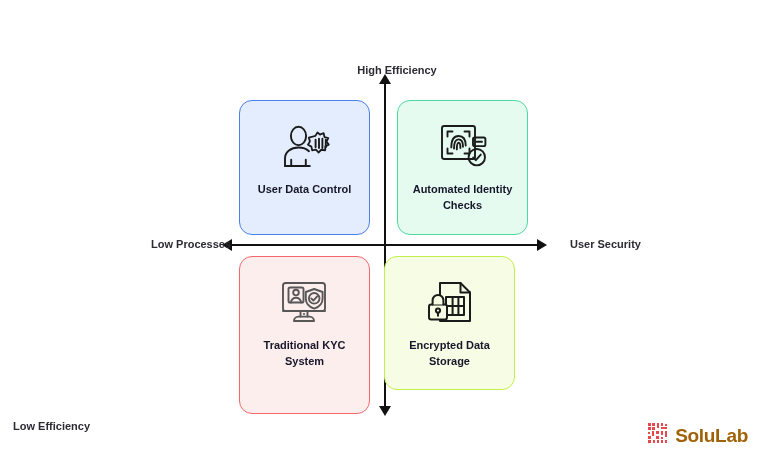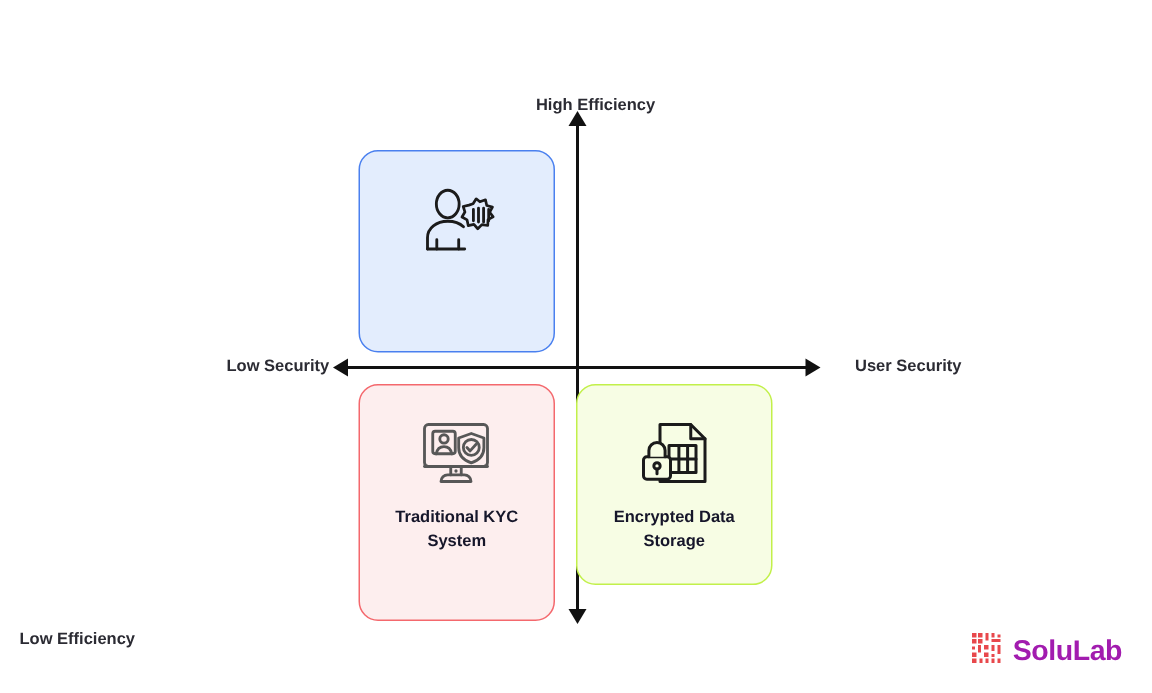--- a/index.html
+++ b/index.html
@@ -172,37 +172,55 @@
 
   <div class="axis-v" style="background: rgb(17, 17, 17);"></div>
   <div class="axis-h" style="background: rgb(17, 17, 17);"></div>
   <div class="arrow arrow-up"></div>
   <div class="arrow arrow-down"></div>
   <div class="arrow arrow-left"></div>
   <div class="arrow arrow-right"></div>
 
   <div class="axis-label lbl-top">High Efficiency</div>
   <div class="axis-label lbl-bottom">Low Efficiency</div>
-  <div class="axis-label lbl-left">Low Security</div>
+  <div class="axis-label lbl-left">Low Processes</div>
   <div class="axis-label lbl-right">User Security</div>
 
   <div class="card card-tl" id="card-0" style="background: rgb(227, 237, 253); border-color: rgb(74, 128, 239);">
     <div class="icon-wrap">
       <svg width="52" height="48" viewBox="0 0 52 48" fill="none" stroke="#1b1b1b" stroke-width="1.9" stroke-linecap="round" stroke-linejoin="round">
         <ellipse cx="19.5" cy="13" rx="7.6" ry="9.2"></ellipse>
         <path d="M6 43 v-7.5 c0-6.6 6-11 13.5-11 c4.3 0 8.1 1.4 10.5 3.7"></path>
         <path d="M12.2 43 v-6.2 M26.8 43 v-6.2"></path>
         <path d="M6 43 h24.8"></path>
         <path d="M38.4 13.6 l2.2 -3.5 l2.6 2.1 l3.9 -1.4 l0.9 4 l4.0 1.1 l-1.9 3.6 l2.4 3.3 l-3.6 1.9 l-0.2 4.1 l-4.1 -0.6
                  l-2.9 2.9 l-2.7 -3.1 l-4.0 0.9 l-0.8 -4.0 l-3.6 -2.0 l2.1 -3.5 l-1.2 -3.9 l4.0 -1.0 Z" transform="translate(-2,-1) scale(0.95) translate(2,1)"></path>
         <path d="M36.6 16.6 v7.6 M40.0 15.8 v9.2 M43.4 15.8 v9.2 M46.8 16.6 v7.6"></path>
       </svg>
     </div>
-  </div>
-
+    <div class="card-label">User Data Control</div>
+  </div>
+
+  <div class="card card-tr" id="card-1" style="background: rgb(229, 251, 240); border-color: rgb(78, 217, 160);">
+    <div class="icon-wrap">
+      <svg width="52" height="50" viewBox="0 0 52 50" fill="none" stroke="#1b1b1b" stroke-width="1.9" stroke-linecap="round" stroke-linejoin="round">
+        <rect x="5" y="4" width="33" height="33" rx="2.2"></rect>
+        <path d="M10.5 9.5 h5 M10.5 9.5 v5 M32.5 9.5 h-5 M32.5 9.5 v5
+                 M10.5 31.5 h5 M10.5 31.5 v-5 M32.5 31.5 h-5 M32.5 31.5 v-5"></path>
+        <path d="M17 26.6 c0-5.5 1.6-9.2 4.6-9.2 c3.1 0 4.4 3.1 4.4 7.3"></path>
+        <path d="M19.8 27.4 c0-4.6 0.5-6.6 1.9-6.6 c1.4 0 1.7 2.0 1.7 5.2"></path>
+        <path d="M14.3 25.4 c0-7.3 2.7-11.4 7.3-11.4 c4.6 0 7.1 3.8 7.1 9.5"></path>
+        <rect x="36" y="15.5" width="12.4" height="8.6" rx="1.6"></rect>
+        <path d="M39.6 19.8 h5.4"></path>
+        <circle cx="39.8" cy="35.2" r="8.2"></circle>
+        <path d="M36.2 35.4 l2.6 2.8 l5.0 -5.6"></path>
+      </svg>
+    </div>
+    <div class="card-label">Automated Identity Checks</div>
+  </div>
 
   <div class="card card-bl" id="card-2" style="background: rgb(253, 238, 238); border-color: rgb(244, 104, 109);">
     <div class="icon-wrap">
       <svg width="52" height="48" viewBox="0 0 52 48" fill="none" stroke="#575757" stroke-width="1.9" stroke-linecap="round" stroke-linejoin="round">
         <rect x="4" y="4" width="42" height="28" rx="2.6"></rect>
         <path d="M4 32 h42"></path>
         <path d="M21.5 32 v5.6 M28.5 32 v5.6"></path>
         <path d="M15 42 h20 c0-2.4-2-4.4-4.4-4.4 h-11.2 c-2.4 0-4.4 2-4.4 4.4 Z"></path>
         <circle cx="25" cy="35" r="1.1" fill="#575757" stroke="none"></circle>
         <rect x="9.5" y="8.5" width="15" height="15" rx="1.6"></rect>
@@ -253,16 +271,16 @@
           <rect x="8" y="13" width="3" height="3"></rect>
           <rect x="13" y="14" width="2" height="2"></rect>
           <rect x="0" y="17" width="3" height="3"></rect>
           <rect x="5" y="17" width="2" height="3"></rect>
           <rect x="9" y="17" width="2" height="3"></rect>
           <rect x="13" y="17" width="2" height="3"></rect>
           <rect x="17" y="17" width="2" height="3"></rect>
         </g>
       </svg>
     </span>
-    <span class="logo-text" style="color: #a21caf;">SoluLab</span>
+    <span class="logo-text" style="color: #a16207;">SoluLab</span>
   </div>
 
 </div>
 
 </body></html>

